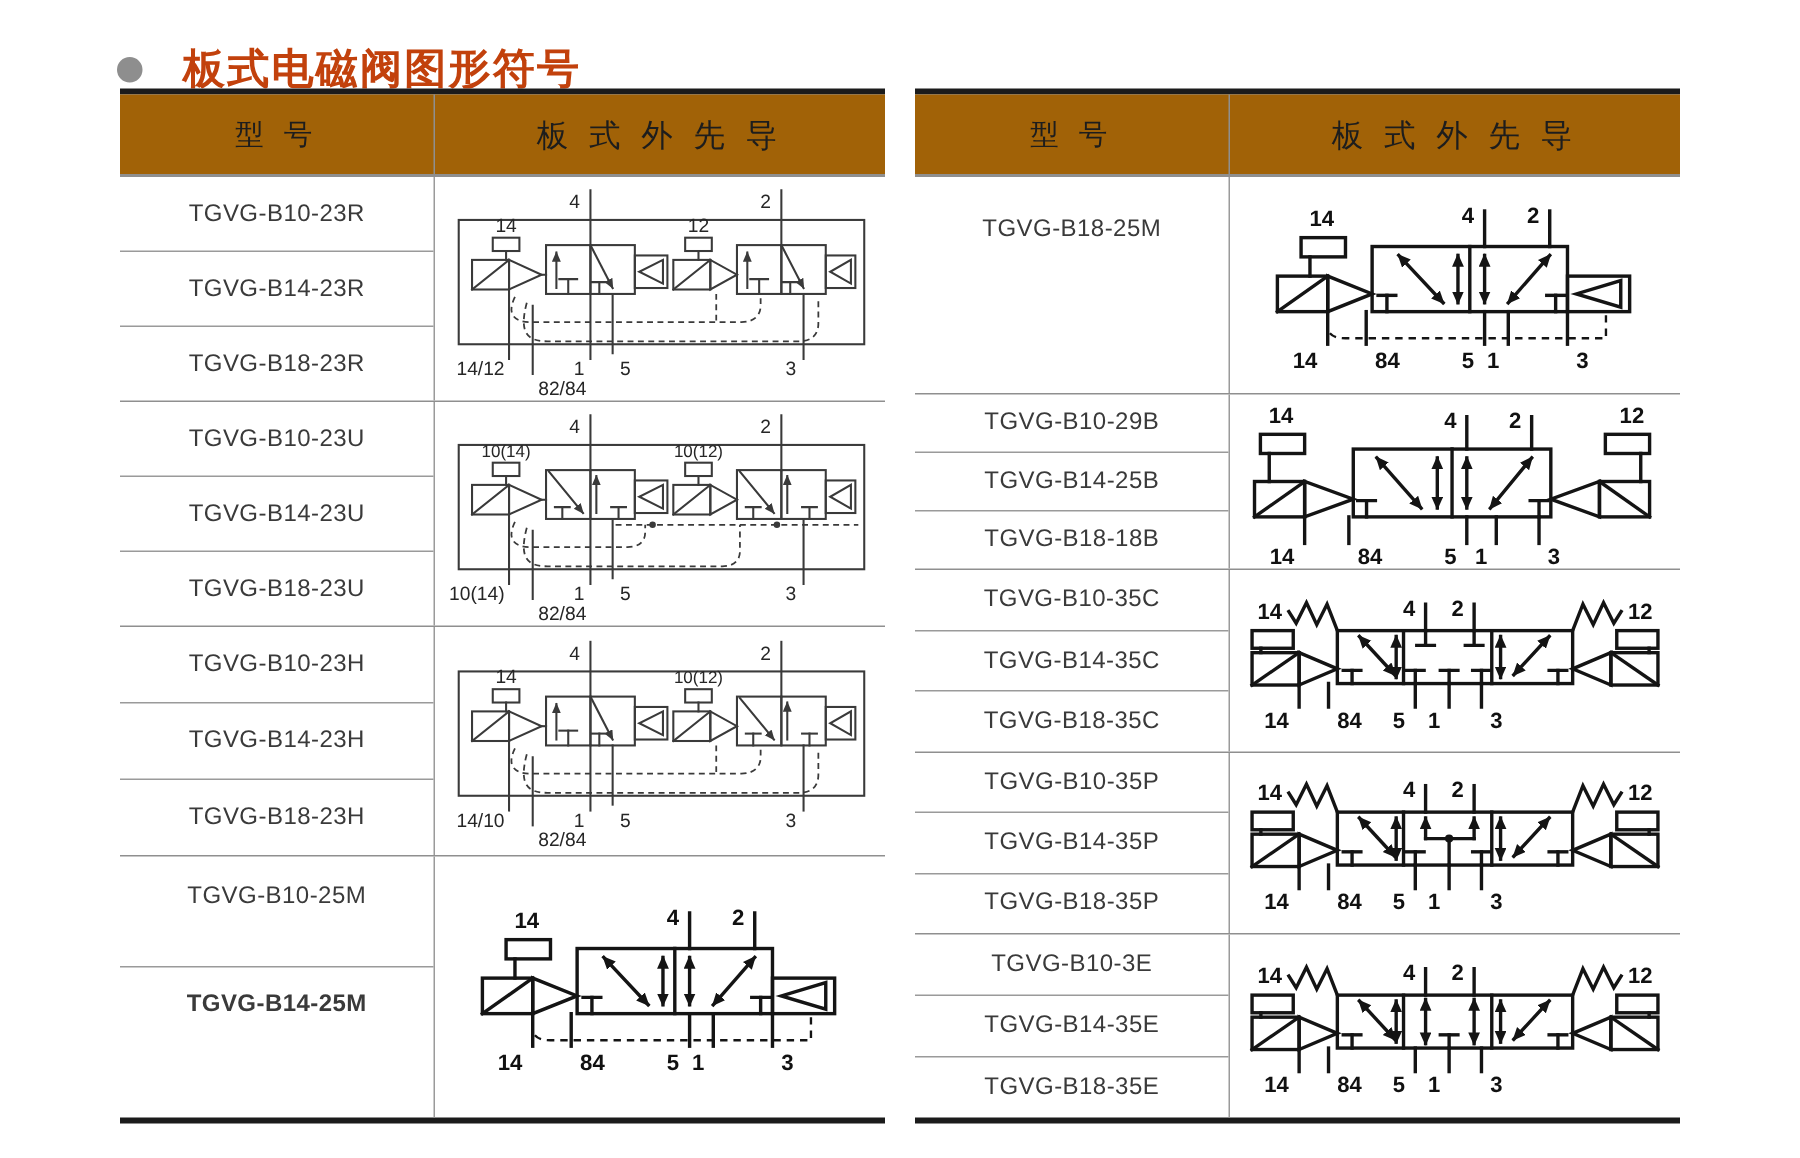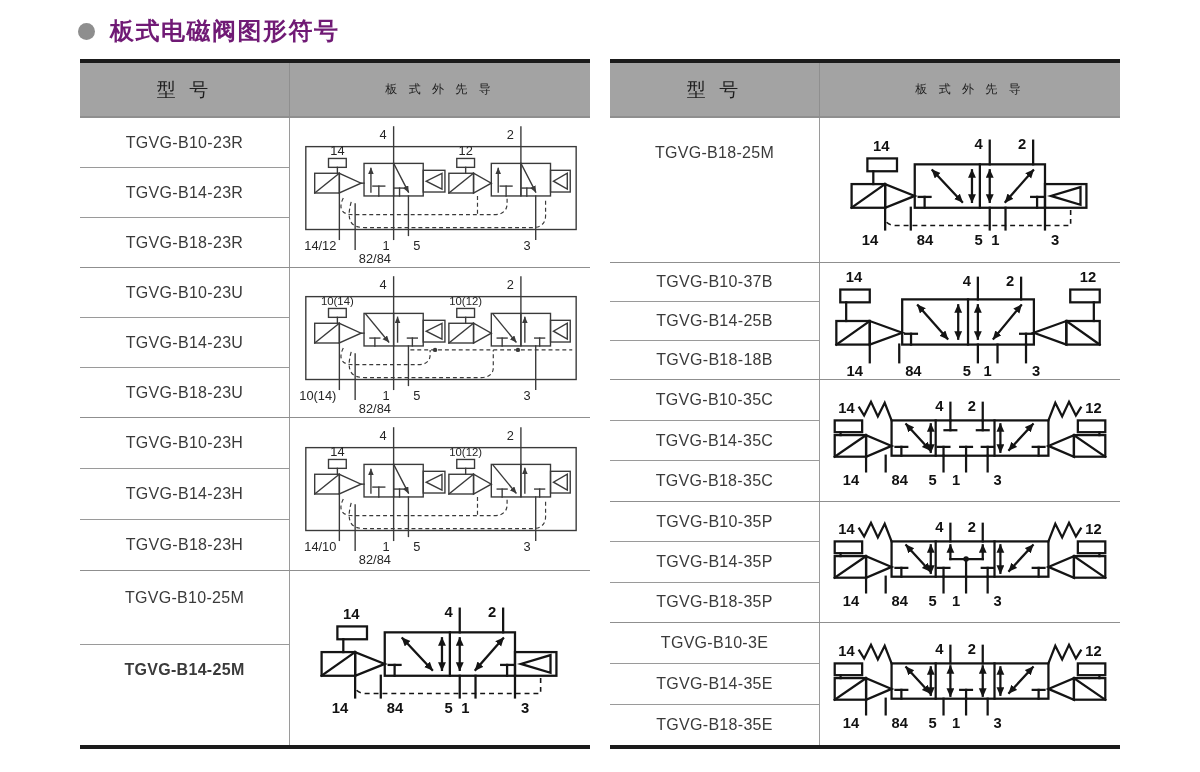--- a/index.html
+++ b/index.html
@@ -3,30 +3,30 @@
 <meta charset="utf-8">
 <style>
   html,body{margin:0;padding:0;}
   body{
     width:1200px;height:772px;position:relative;background:#ffffff;
     font-family:"Liberation Sans","DejaVu Sans",sans-serif;color:#2b2b2b;
     overflow:hidden;
   }
   .title-row{position:absolute;left:78px;top:11px;display:flex;align-items:center;gap:11px;}
   .bullet{width:17px;height:17px;border-radius:50%;background:#8e8e8e;flex:0 0 auto;}
-  .page-title{font-size:24px;font-weight:bold;color:#701a75;letter-spacing:1.5px;margin:4px;}
+  .page-title{font-size:28px;font-weight:bold;color:#c2410c;letter-spacing:1.5px;margin:16px;}
 
   .tbl{position:absolute;top:59px;width:510px;border-top:4px solid #1b1b1b;border-bottom:4px solid #1b1b1b;background:#fff;}
   .tbl-left{left:80px;}
   .tbl-right{left:610px;}
 
-  .thead{height:55px;background:#a3a3a3;display:flex;border-bottom:2px solid #8f8f8f;box-sizing:border-box;}
+  .thead{height:55px;background:#a16207;display:flex;border-bottom:2px solid #8f8f8f;box-sizing:border-box;}
   .th-model{width:210px;border-right:1.5px solid #8f8f8f;box-sizing:border-box;display:flex;align-items:center;justify-content:center;
     font-size:19px;color:#1d1d1d;letter-spacing:4px;}
-  .th-pilot{flex:1;display:flex;align-items:center;justify-content:center;font-size:12px;color:#1d1d1d;letter-spacing:4px;}
+  .th-pilot{flex:1;display:flex;align-items:center;justify-content:center;font-size:21px;color:#1d1d1d;letter-spacing:4px;}
 
   .group{display:flex;border-bottom:1.5px solid #8f8f8f;box-sizing:border-box;}
   .group:last-child{border-bottom:none;}
   .mcol{width:210px;border-right:1.5px solid #9a9a9a;box-sizing:border-box;display:flex;flex-direction:column;}
   .mcell{flex:1;display:flex;align-items:center;justify-content:center;font-size:16px;color:#3a3a3a;
     border-bottom:1px solid #9a9a9a;box-sizing:border-box;letter-spacing:.3px;}
   .mcell:last-child{border-bottom:none;}
   .mcell.tall{align-items:flex-start;padding-top:26px;}
   .mcell.semi1{flex:0 0 74px;align-items:flex-start;padding-top:18px;}
   .mcell.semi2{flex:1;align-items:flex-start;padding-top:16px;font-weight:bold;}
@@ -347,21 +347,21 @@
         <text x="96" y="122">84</text>
         <text x="163" y="122" text-anchor="end">5</text>
         <text x="180" y="122" text-anchor="end">1</text>
         <text x="232" y="122">3</text>
       </svg>
     </div>
   </div>
 
   <div class="group" style="height:117px">
     <div class="mcol">
-      <div class="mcell">TGVG-B10-37B</div>
+      <div class="mcell">TGVG-B10-29B</div>
       <div class="mcell">TGVG-B14-25B</div>
       <div class="mcell">TGVG-B18-18B</div>
     </div>
     <div class="dcol">
       <svg class="dgm bold" width="296" height="114" viewBox="0 0 300 116">
         <text x="32" y="18" text-anchor="middle">14</text>
         <rect class="ln" x="18" y="26" width="30" height="13"></rect>
           <line class="ln" x1="24" y1="39" x2="24" y2="58"></line>
         <rect class="ln" x="14" y="58" width="34" height="24"></rect>
           <line class="ln" x1="14" y1="82" x2="48" y2="58"></line>

